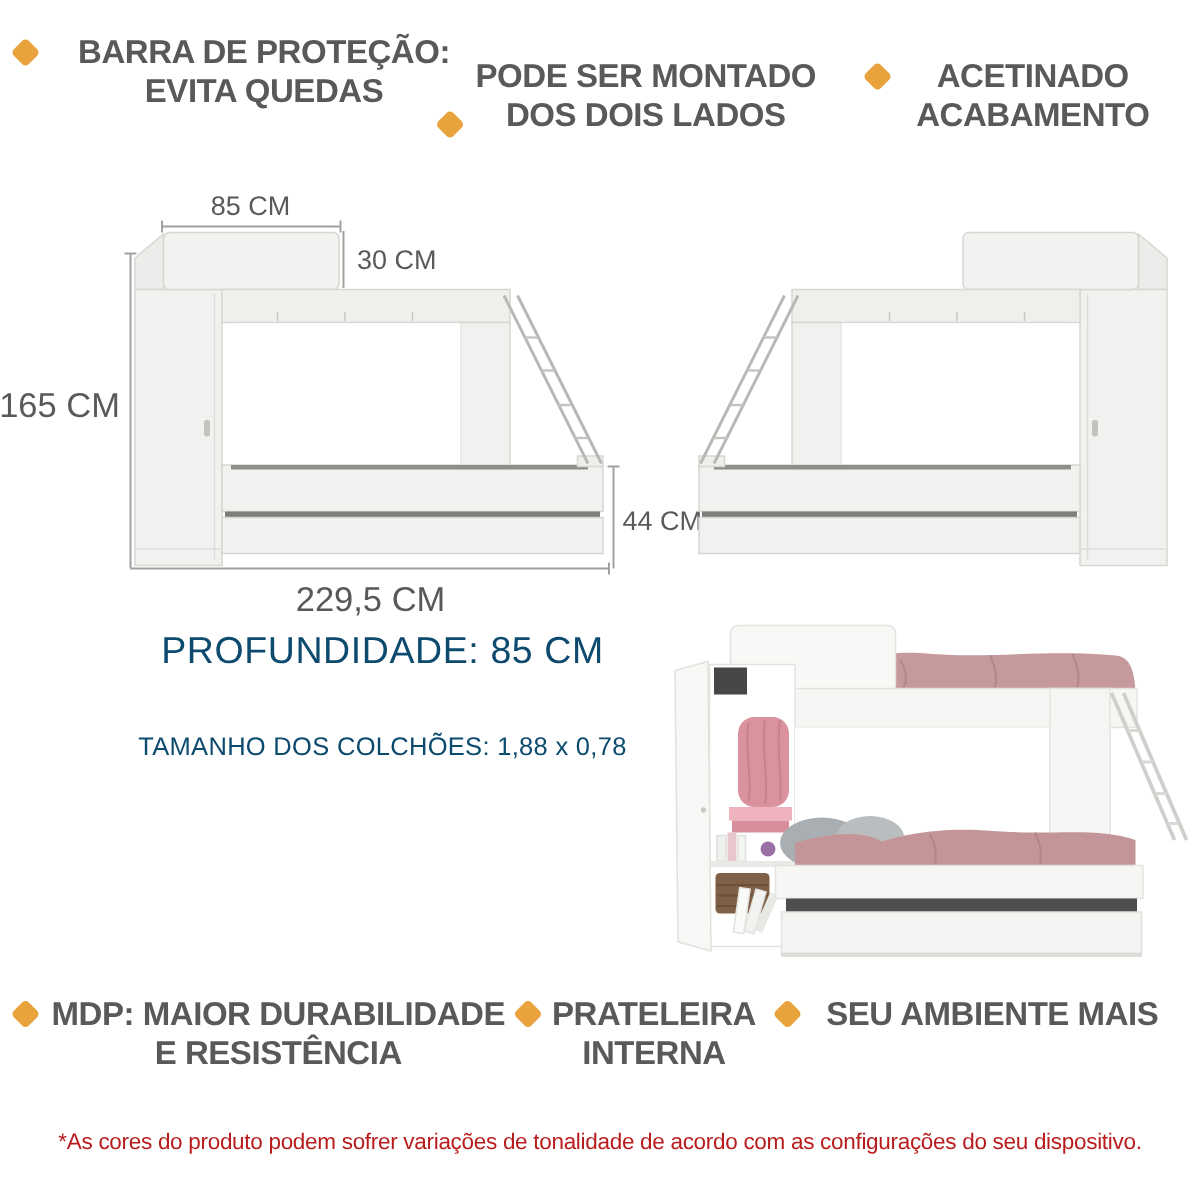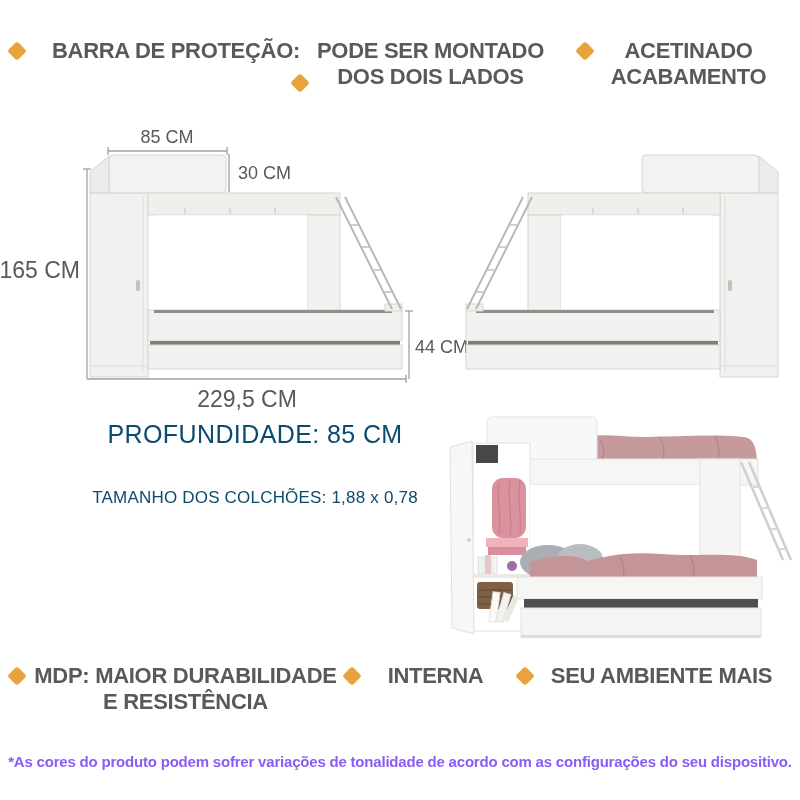--- a/index.html
+++ b/index.html
@@ -18,34 +18,35 @@
     flex:1;text-align:center;font-weight:bold;font-size:22px;line-height:26px;
     letter-spacing:-0.3px;color:#58595b;white-space:nowrap;
   }
   .dim-caption{
     position:absolute;left:60px;width:390px;text-align:center;color:#0c4a6e;
   }
   #depth-caption{top:420px;font-size:25px;letter-spacing:0.4px;}
   #mattress-caption{top:488px;font-size:17px;letter-spacing:0.2px;}
   #disclaimer{
     position:absolute;left:0;right:0;top:753px;text-align:center;
-    font-size:15px;font-weight:bold;letter-spacing:-0.2px;color:#8b5cf6;
+    font-size:15px;font-weight:normal;letter-spacing:-0.2px;color:#b91c1c;
   }
   svg{position:absolute;display:block;}
   svg text{font-family:"Liberation Sans",sans-serif;fill:#58595b;}
   .dim-label-sm{font-size:18px;}
   .dim-label-lg{font-size:23px;}
 </style>
 </head>
 <body>
 
-<div class="feature" style="left:10px;top:38px;width:265px;gap:28px;">
+<div class="feature" style="left:10px;top:22px;width:265px;gap:28px;">
   <span class="diamond"></span>
   <div class="feature-text">
     <div>BARRA DE PROTEÇÃO:</div>
+    <div>EVITA QUEDAS</div>
   </div>
 </div>
 <div class="feature" style="left:293px;top:38px;width:252px;align-items:flex-end;">
   <span class="diamond"></span>
   <div class="feature-text">
     <div>PODE SER MONTADO</div>
     <div>DOS DOIS LADOS</div>
   </div>
 </div>
 <div class="feature" style="left:578px;top:38px;width:198px;">
@@ -185,20 +186,21 @@
 <div class="feature" style="left:10px;top:663px;width:328px;">
   <span class="diamond"></span>
   <div class="feature-text">
     <div>MDP: MAIOR DURABILIDADE</div>
     <div>E RESISTÊNCIA</div>
   </div>
 </div>
 <div class="feature" style="left:345px;top:663px;width:158px;">
   <span class="diamond"></span>
   <div class="feature-text">
+    <div>PRATELEIRA</div>
     <div>INTERNA</div>
   </div>
 </div>
 <div class="feature" style="left:518px;top:663px;width:264px;">
   <span class="diamond"></span>
   <div class="feature-text">
     <div>SEU AMBIENTE MAIS</div>
   </div>
 </div>
 

